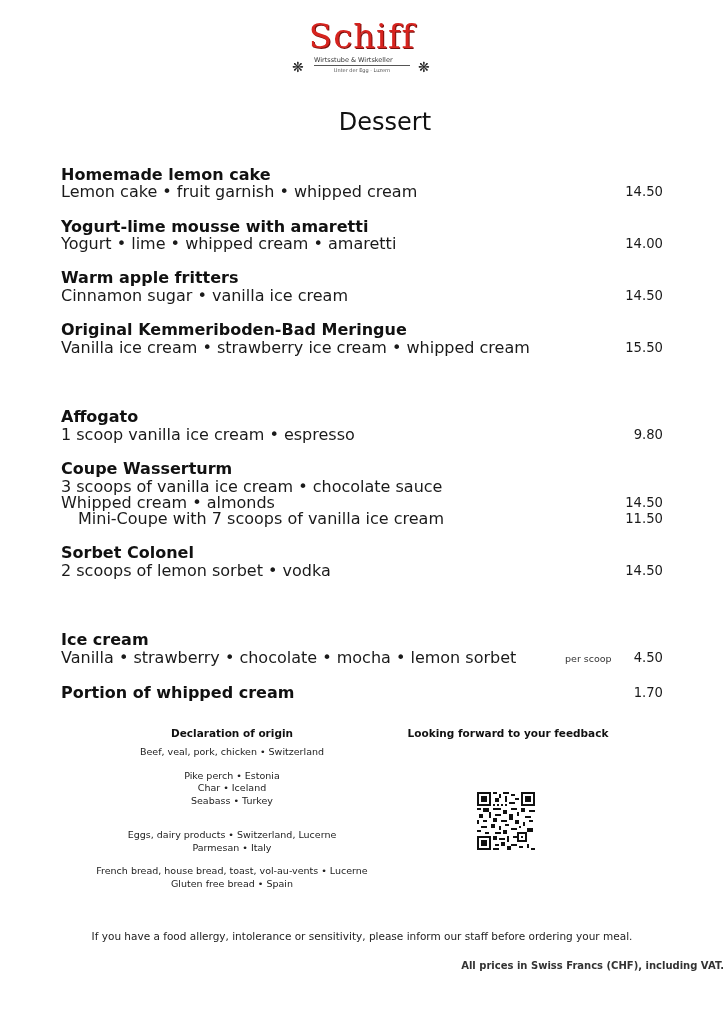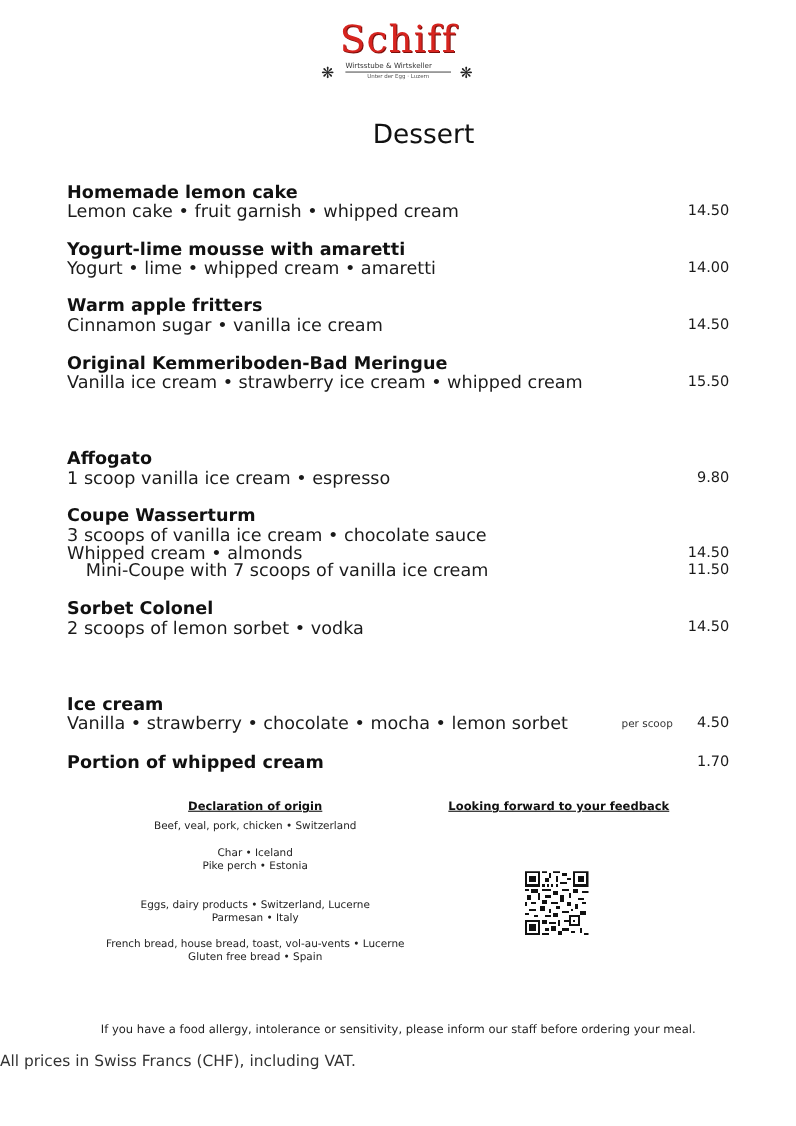--- a/index.html
+++ b/index.html
@@ -122,21 +122,20 @@
       left: 60px;
       width: 344px;
       top: 726px;
       text-align: center;
     }
     .col-heading {
       font-weight: bold;
       font-size: 10.5px;
       line-height: 14px;
       color: #111;
-      text-decoration: underline;
     }
     .decl-line {
       font-size: 9.5px;
       line-height: 12.5px;
       color: #222;
       white-space: nowrap;
     }
     .gap { height: 11px; }
     .gap-lg { height: 22px; }
 
@@ -163,24 +162,25 @@
       text-align: center;
       font-size: 10.5px;
       line-height: 14px;
       color: #222;
     }
     .vat-note {
       position: absolute;
       left: 0;
       width: 724px;
       top: 959px;
-      text-align: left;
-      font-size: 14px;
+      text-align: right;
+      font-size: 10px;
       line-height: 13px;
       color: #333;
+      font-weight: bold;
     }
   </style>
 </head>
 <body>
 
 <div class="logo">
   <div class="logo-title">Schiff</div>
   <span class="logo-orn left">❋</span>
   <div class="logo-sub">Wirtsstube &amp; Wirtskeller</div>
   <div class="logo-loc">Unter der Egg · Luzern</div>
@@ -244,22 +244,23 @@
     <div class="item-name" style="top:684px">Portion of whipped cream</div>
     <div class="price" style="top:684px">1.70</div>
   </div>
 </div>
 
 <div class="decl-col">
   <div class="col-heading">Declaration of origin</div>
   <div style="height:6px"></div>
   <div class="decl-line">Beef, veal, pork, chicken • Switzerland</div>
   <div class="gap"></div>
+  <div class="decl-line">Pike perch • Estonia</div>
   <div class="decl-line">Char • Iceland</div>
-  <div class="decl-line">Pike perch • Estonia</div>
+  <div class="decl-line">Seabass • Turkey</div>
   <div class="gap-lg"></div>
   <div class="decl-line">Eggs, dairy products • Switzerland, Lucerne</div>
   <div class="decl-line">Parmesan • Italy</div>
   <div class="gap"></div>
   <div class="decl-line">French bread, house bread, toast, vol-au-vents • Lucerne</div>
   <div class="decl-line">Gluten free bread • Spain</div>
 </div>
 
 <div class="feedback-col">
   <div class="col-heading">Looking forward to your feedback</div>

